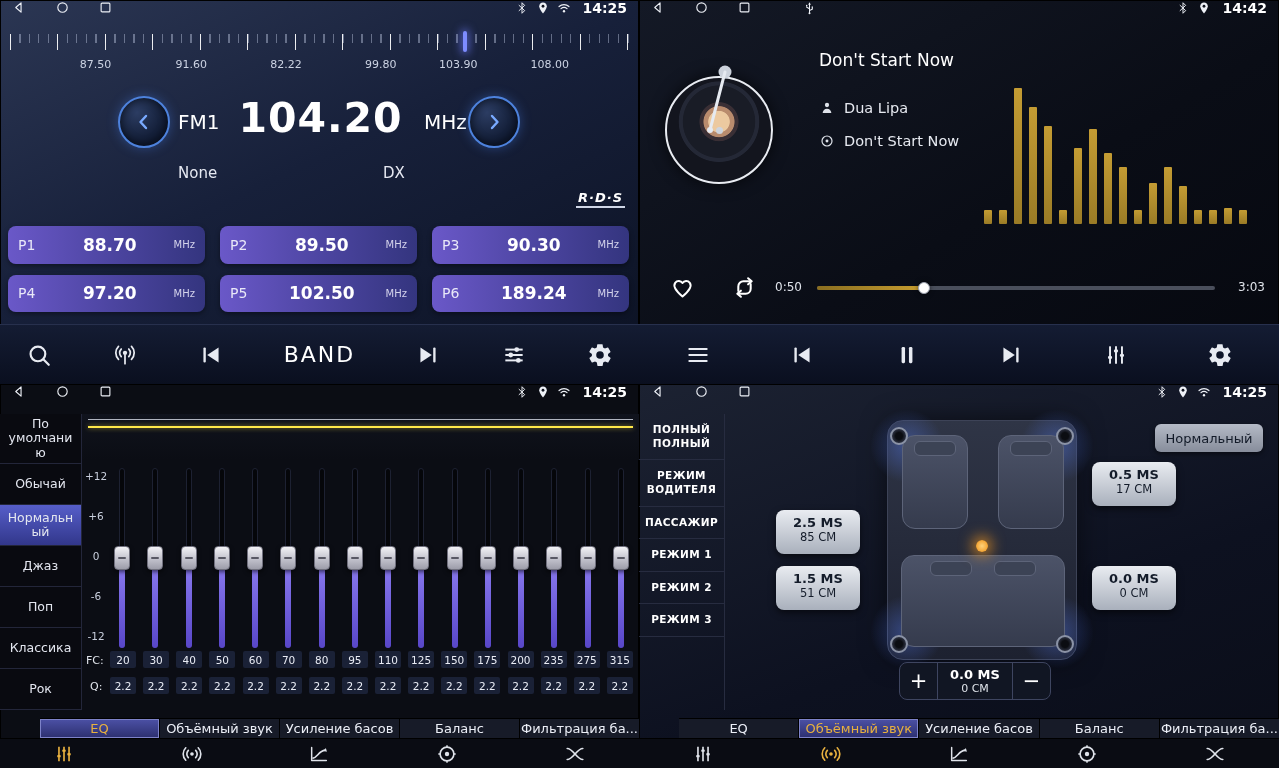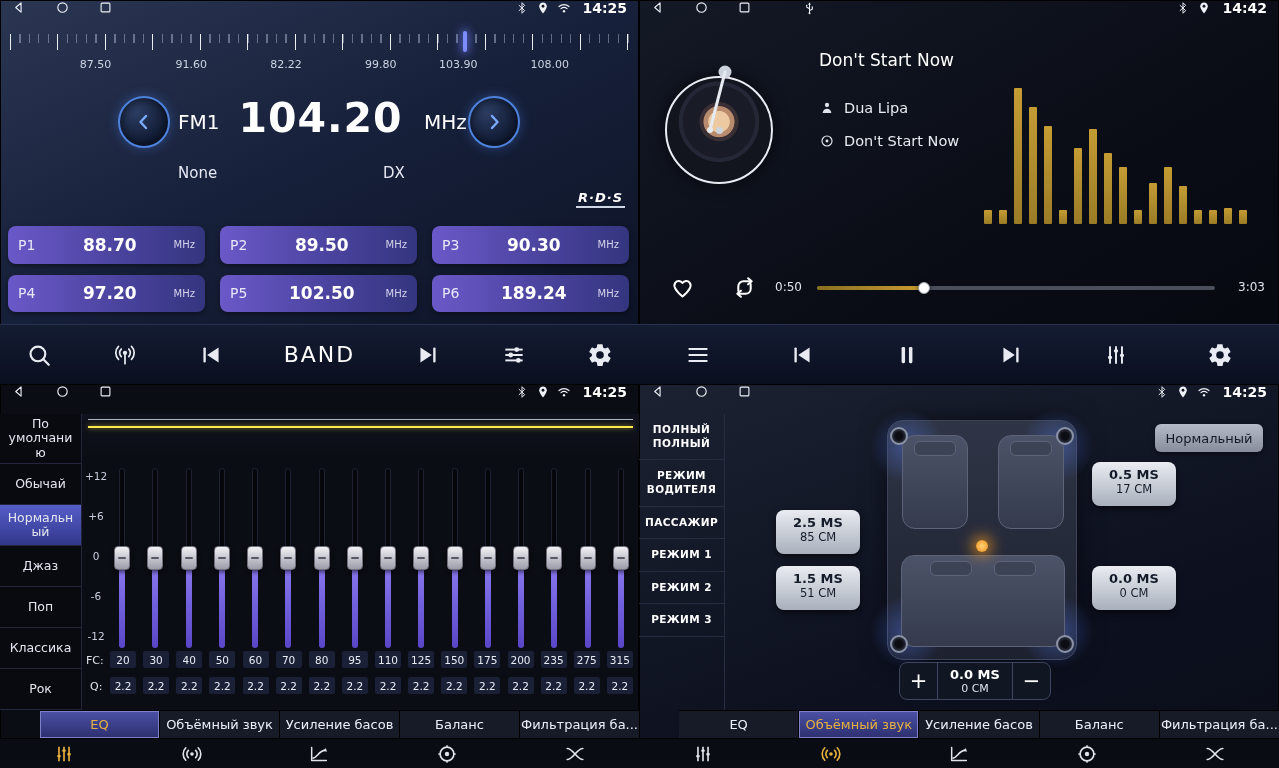--- a/index.html
+++ b/index.html
@@ -86,21 +86,21 @@
   .eq-col { position:relative; width:24px; height:100%; cursor:pointer; }
   .eq-track { position:absolute; left:50%; top:0; bottom:0; width:6px; transform:translateX(-50%); background:#05060a; border:1px solid #1d2132; border-radius:3px; }
   .eq-fill { position:absolute; left:50%; bottom:0; width:6px; transform:translateX(-50%); background:linear-gradient(180deg,#8d7df2,#5846c8); border-radius:3px; }
   .eq-handle { position:absolute; left:50%; transform:translateX(-50%); width:16px; height:24px; border-radius:4px; background:linear-gradient(180deg,#f2f2f6 0%,#c2c2cc 55%,#9d9daa 100%); border:1px solid #70707e; box-shadow:0 2px 4px rgba(0,0,0,.6); }
   .eq-handle::after { content:""; position:absolute; left:3px; right:3px; top:50%; height:2px; margin-top:-1px; background:#585864; border-radius:1px; }
   .chip-label { position:absolute; font-size:11px; color:#dfe3ea; }
   #fc-label { left:86px; top:270px; } #q-label { left:90px; top:296px; }
   .chip-row { position:absolute; left:110px; right:6px; height:17px; display:flex; justify-content:space-between; }
   #fc-row { top:267px; } #q-row { top:293px; }
   .chip { width:26px; height:17px; background:#1a2136; border-radius:2px; font-size:10.5px; color:#e9ecf5; display:flex; align-items:center; justify-content:center; }
-  .sound-tabs { position:absolute; left:0; right:0; bottom:30px; height:28px; display:flex; background:#10131d; border-top:1px solid #000;margin-left:40px; }
+  .sound-tabs { position:absolute; left:0; right:0; bottom:30px; height:20px; display:flex; background:#10131d; border-top:1px solid #000;margin-left:40px; }
   .stab { flex:1; display:flex; align-items:center; justify-content:center; font-size:13px; color:#eceff7; background:#171b28; border-right:1px solid #000; cursor:pointer; white-space:nowrap; overflow:hidden; }
   .stab:last-child { border-right:none; }
   .stab.active { background:linear-gradient(180deg,#4c51a6 0%,#2c2f6e 100%); color:#e8b13f; box-shadow:inset 0 0 0 1px #7d82c8; }
   .sound-icons { position:absolute; left:0; right:0; bottom:0; height:30px; display:flex; background:#0a0c13; border-top:1px solid #000; }
   .icell { flex:1; display:flex; align-items:center; justify-content:center; color:#dfe3ea; cursor:pointer; }
   .icell.active { color:#e8b13f; }
   .icell svg { width:22px; height:22px; }
 
   
   .sr-side { position:absolute; left:0; top:30px; width:86px; bottom:58px; border-right:1px solid #272c40; }

